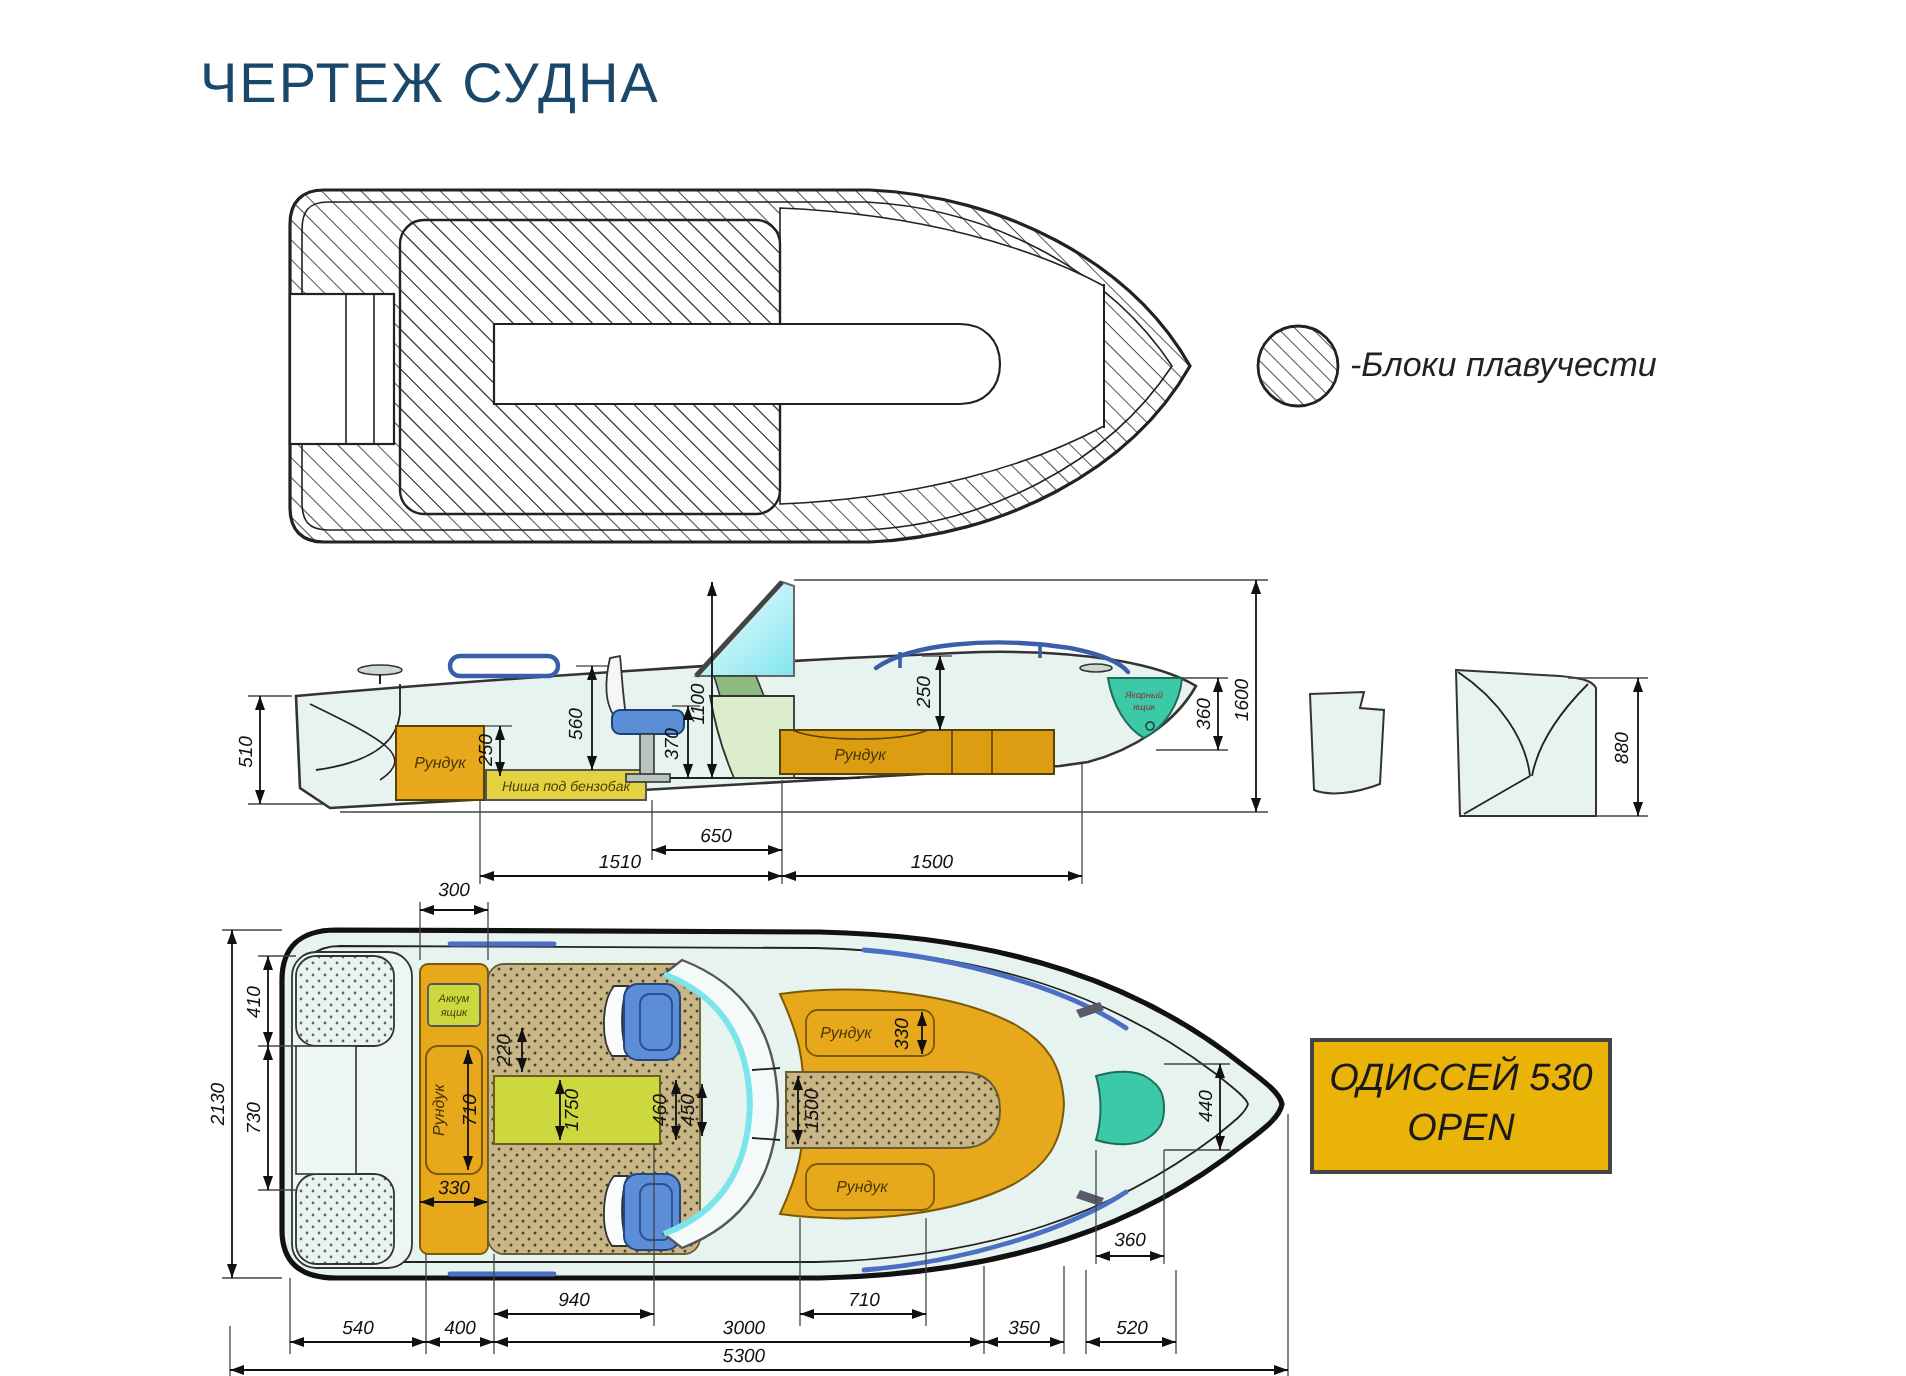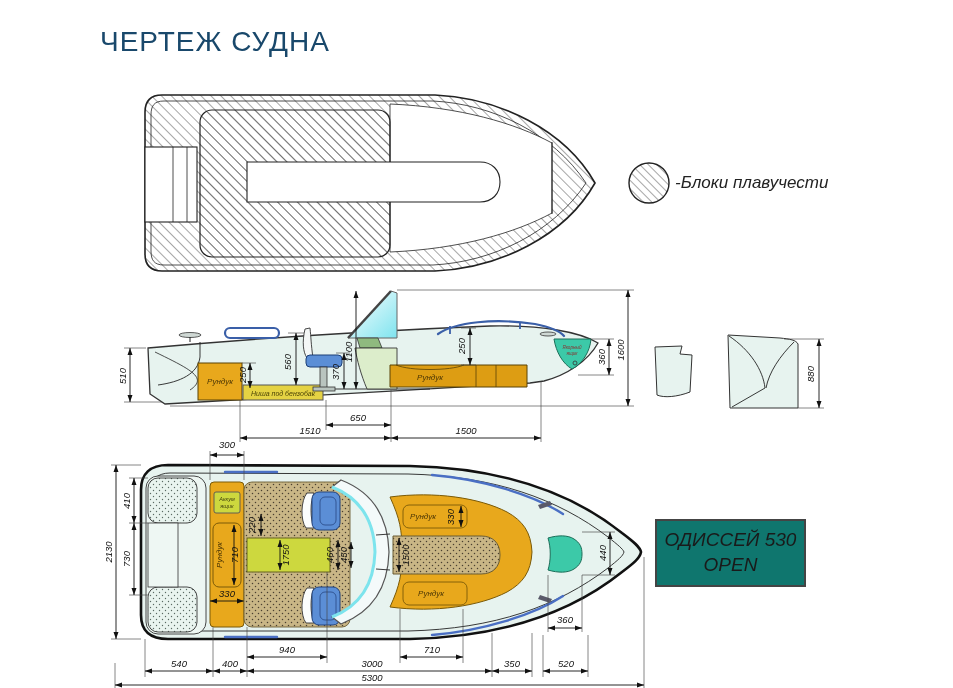--- a/index.html
+++ b/index.html
@@ -4,21 +4,21 @@
 <style>
   html,body{margin:0;padding:0;background:#fff;}
   .canvas{position:relative;width:953px;height:688px;background:#fff;overflow:hidden;
           font-family:"Liberation Sans",sans-serif;}
   .title{position:absolute;left:100px;top:26px;font-size:28px;letter-spacing:1px;
          color:#19486b;font-weight:500;}
   svg{position:absolute;overflow:visible;}
   .legend{position:absolute;left:627px;top:161px;display:flex;align-items:center;gap:4px;}
   .legend-label{font-style:italic;font-size:17px;color:#222;}
   .model-box{position:absolute;left:655px;top:519px;width:147px;height:64px;border:2px solid #444;
-             background:#0f766e;display:flex;flex-direction:column;justify-content:center;align-items:center;}
+             background:#eab308;display:flex;flex-direction:column;justify-content:center;align-items:center;}
   .model-box div{font-style:italic;font-size:19px;color:#1a1a1a;line-height:1.3;}
   .dt{font:italic 9.5px "Liberation Sans",sans-serif;fill:#111;text-anchor:middle;}
   .lbl{font:italic 8px "Liberation Sans",sans-serif;fill:#4a3505;text-anchor:middle;}
   .lbl2{font:italic 7px "Liberation Sans",sans-serif;fill:#4a4205;text-anchor:middle;}
   .bat{font:italic 5.5px "Liberation Sans",sans-serif;fill:#3e3e10;text-anchor:middle;}
   .tiny{font:italic 4.6px "Liberation Sans",sans-serif;fill:#8a2f2f;text-anchor:middle;}
   .dl{stroke:#111;stroke-width:0.9;}
   .el{stroke:#444;stroke-width:0.65;}
   .ol{stroke:#222;fill:none;}
 </style>

